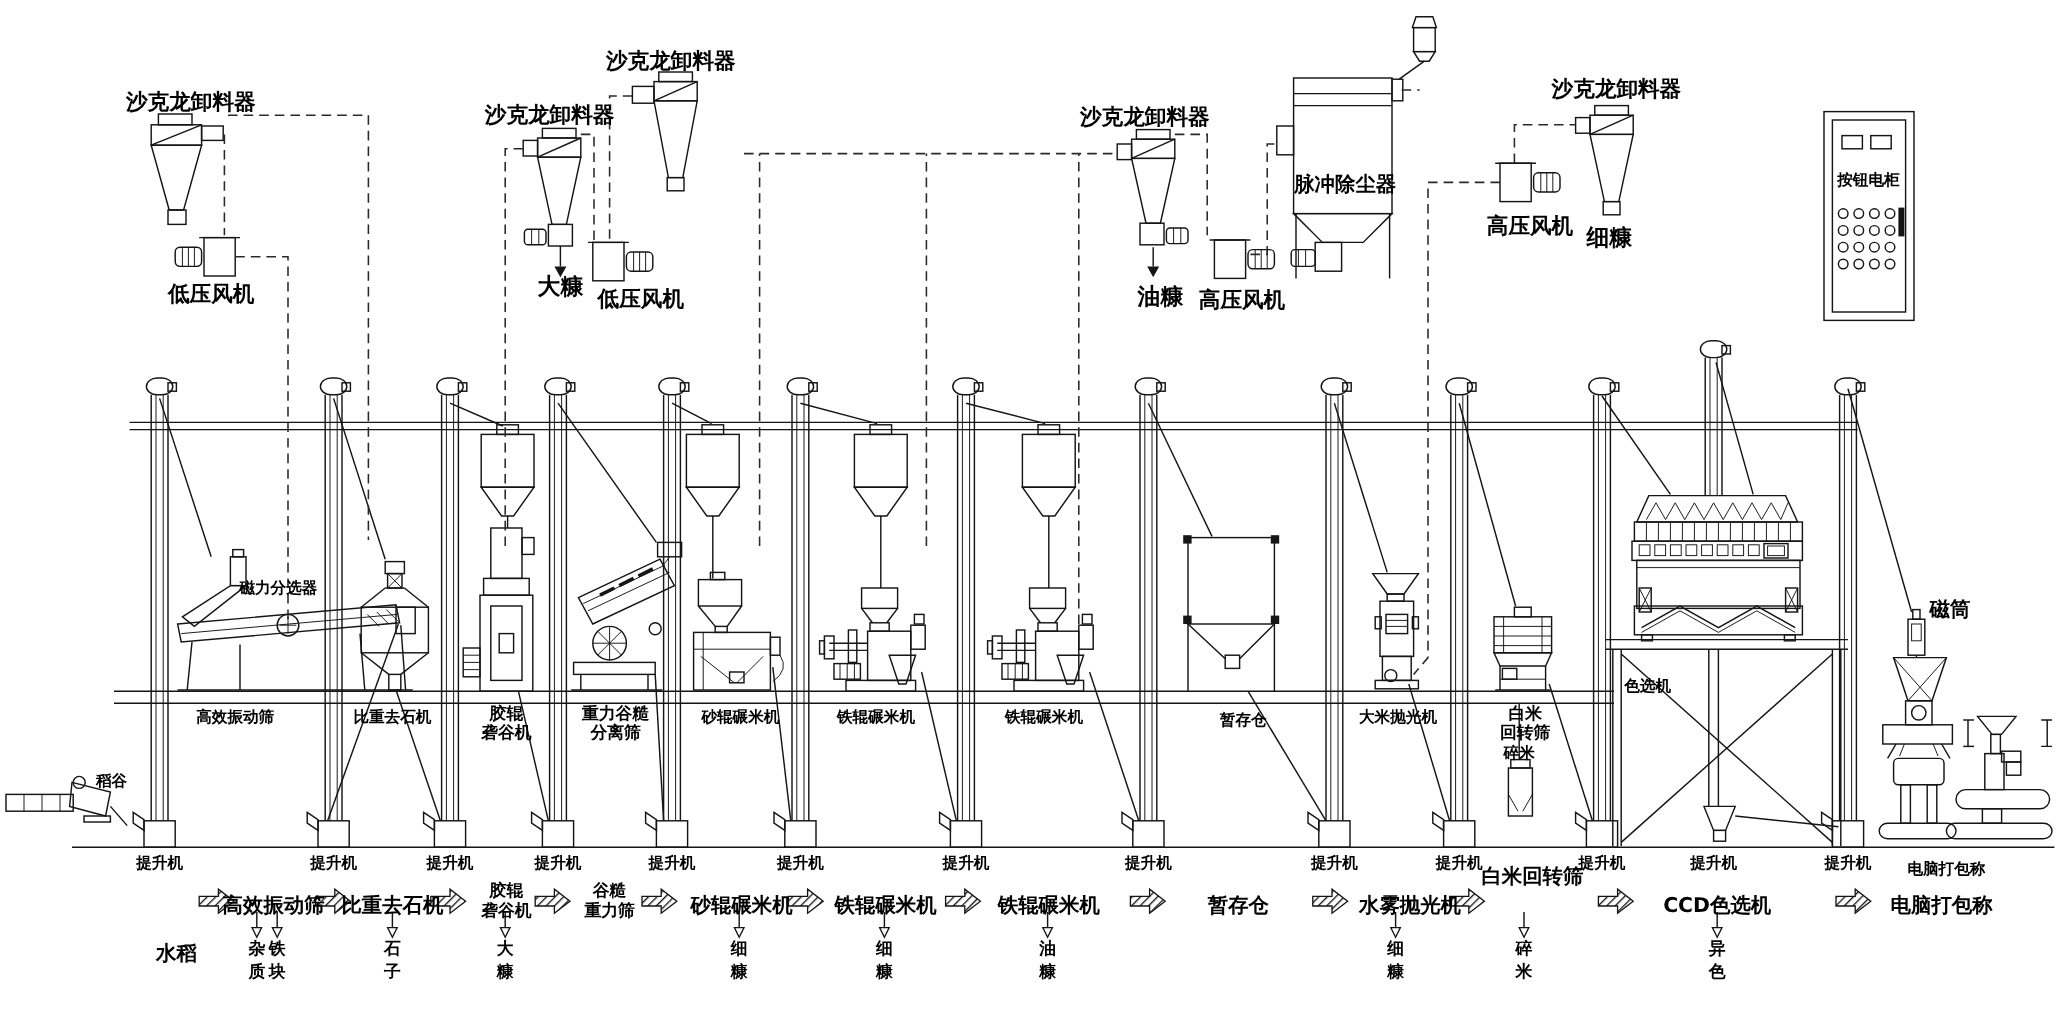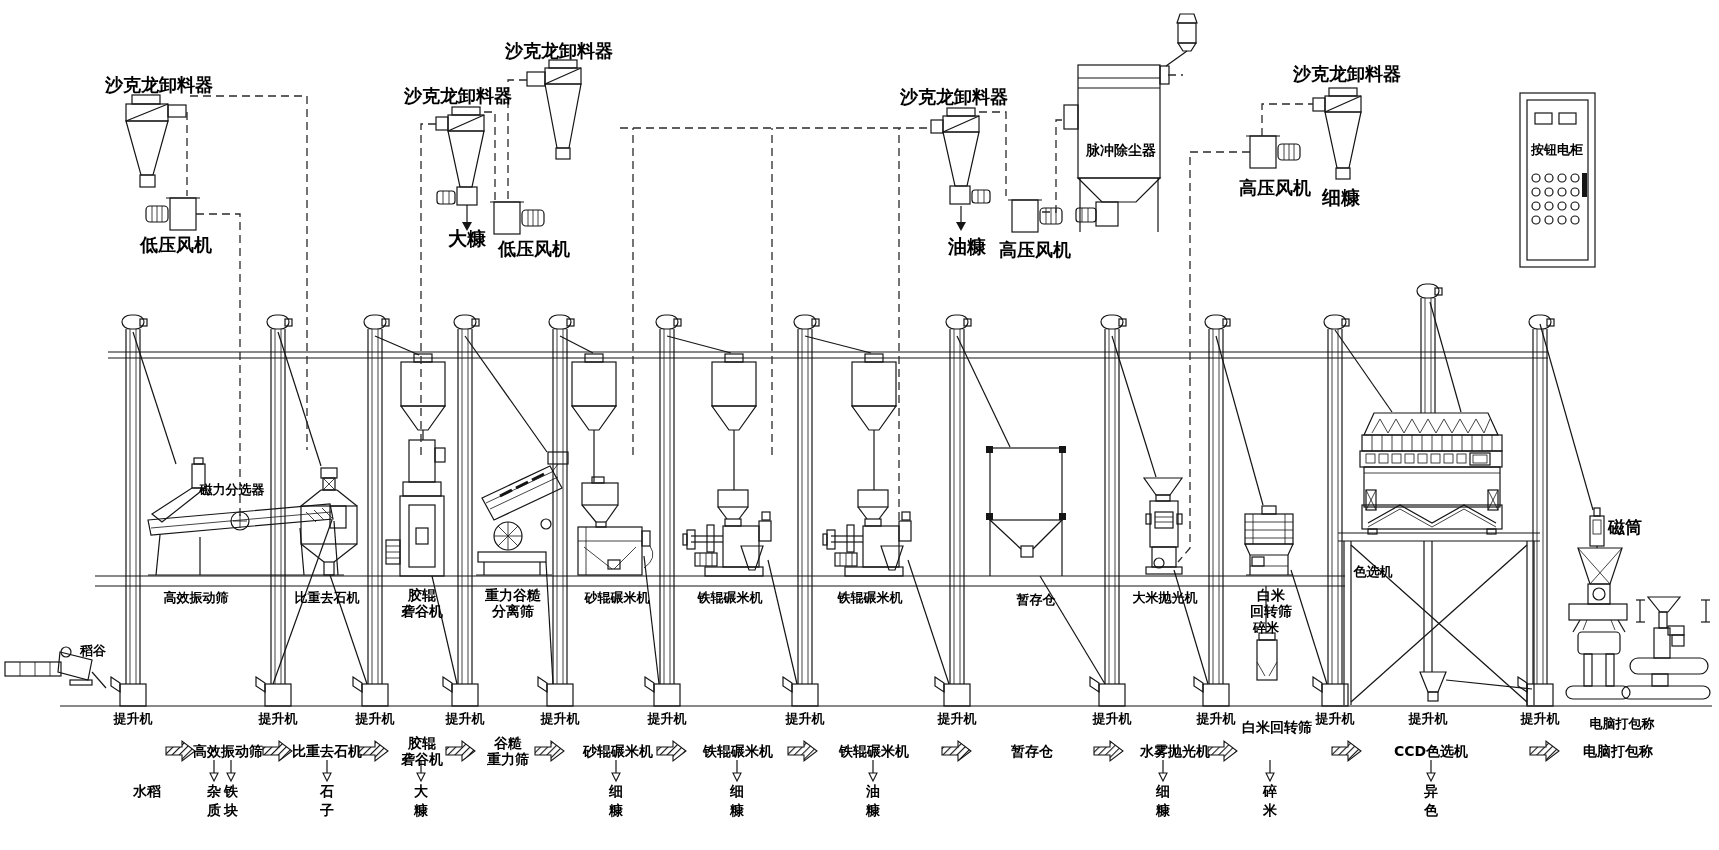--- a/index.html
+++ b/index.html
@@ -10,21 +10,21 @@
   .thin{fill:none;stroke:#151515;stroke-width:.8;}
   .thk{fill:none;stroke:#151515;stroke-width:3;}
   .dash{fill:none;stroke:#2a2a2a;stroke-width:1.3;stroke-dasharray:8 5;}
   .fill{fill:#151515;stroke:none;}
   .wfill{fill:#fff;stroke:#151515;stroke-width:1.1;}
   .harrow{fill:url(#hatch);stroke:#151515;stroke-width:1.1;}
   .lbl{position:absolute;transform:translateX(-50%);font-weight:700;white-space:nowrap;}
   .lbl2{position:absolute;transform:translateX(-50%);font-weight:700;font-size:14px;
         text-align:center;line-height:16px;}
   .lbl2 span{display:block;}
-  .s13{font-size:13px}.s14{font-size:13px}.s15{font-size:14px}
+  .s13{font-size:13px}.s14{font-size:13px}.s15{font-size:17px}
   .s17{font-size:17px}.s18{font-size:18px}.s19{font-size:19px}
   .vcol{position:absolute;transform:translateX(-50%);width:18px;font-size:14px;font-weight:700;
         line-height:19px;text-align:center;word-break:break-all;}
 </style>
 </head>
 <body>
 
 <div id="canvas">
   <svg id="art" width="1719" height="850">
     <defs>
@@ -686,21 +686,21 @@
   <div class="lbl s14" style="left:730px;top:589px">铁辊碾米机</div>
   <div class="lbl s14" style="left:870px;top:589px">铁辊碾米机</div>
   <div class="lbl s14" style="left:1036px;top:591px">暂存仓</div>
   <div class="lbl s14" style="left:1165px;top:589px">大米抛光机</div>
   <div class="lbl2" style="left:1271px;top:587px">
     <span>白米</span>
     <span>回转筛</span>
   </div>
   <div class="lbl s14" style="left:1373px;top:563px">色选机</div>
   <div class="lbl s14" style="left:1266px;top:619px">碎米</div>
-  <div class="lbl s17" style="left:1625px;top:516px">磁筒</div>
+  <div class="lbl s17" style="left:1625px;top:496px">磁筒</div>
   <div class="lbl s14" style="left:1622px;top:715px">电脑打包称</div>
   <div class="lbl s14" style="left:93px;top:642px">稻谷</div>
 <div class="lbl s14" style="left: 133px; top: 710px;">提升机</div>
     <div class="lbl s14" style="left: 278px; top: 710px;">提升机</div>
     <div class="lbl s14" style="left: 375px; top: 710px;">提升机</div>
     <div class="lbl s14" style="left: 465px; top: 710px;">提升机</div>
     <div class="lbl s14" style="left: 560px; top: 710px;">提升机</div>
     <div class="lbl s14" style="left: 667px; top: 710px;">提升机</div>
     <div class="lbl s14" style="left: 805px; top: 710px;">提升机</div>
     <div class="lbl s14" style="left: 957px; top: 710px;">提升机</div>

